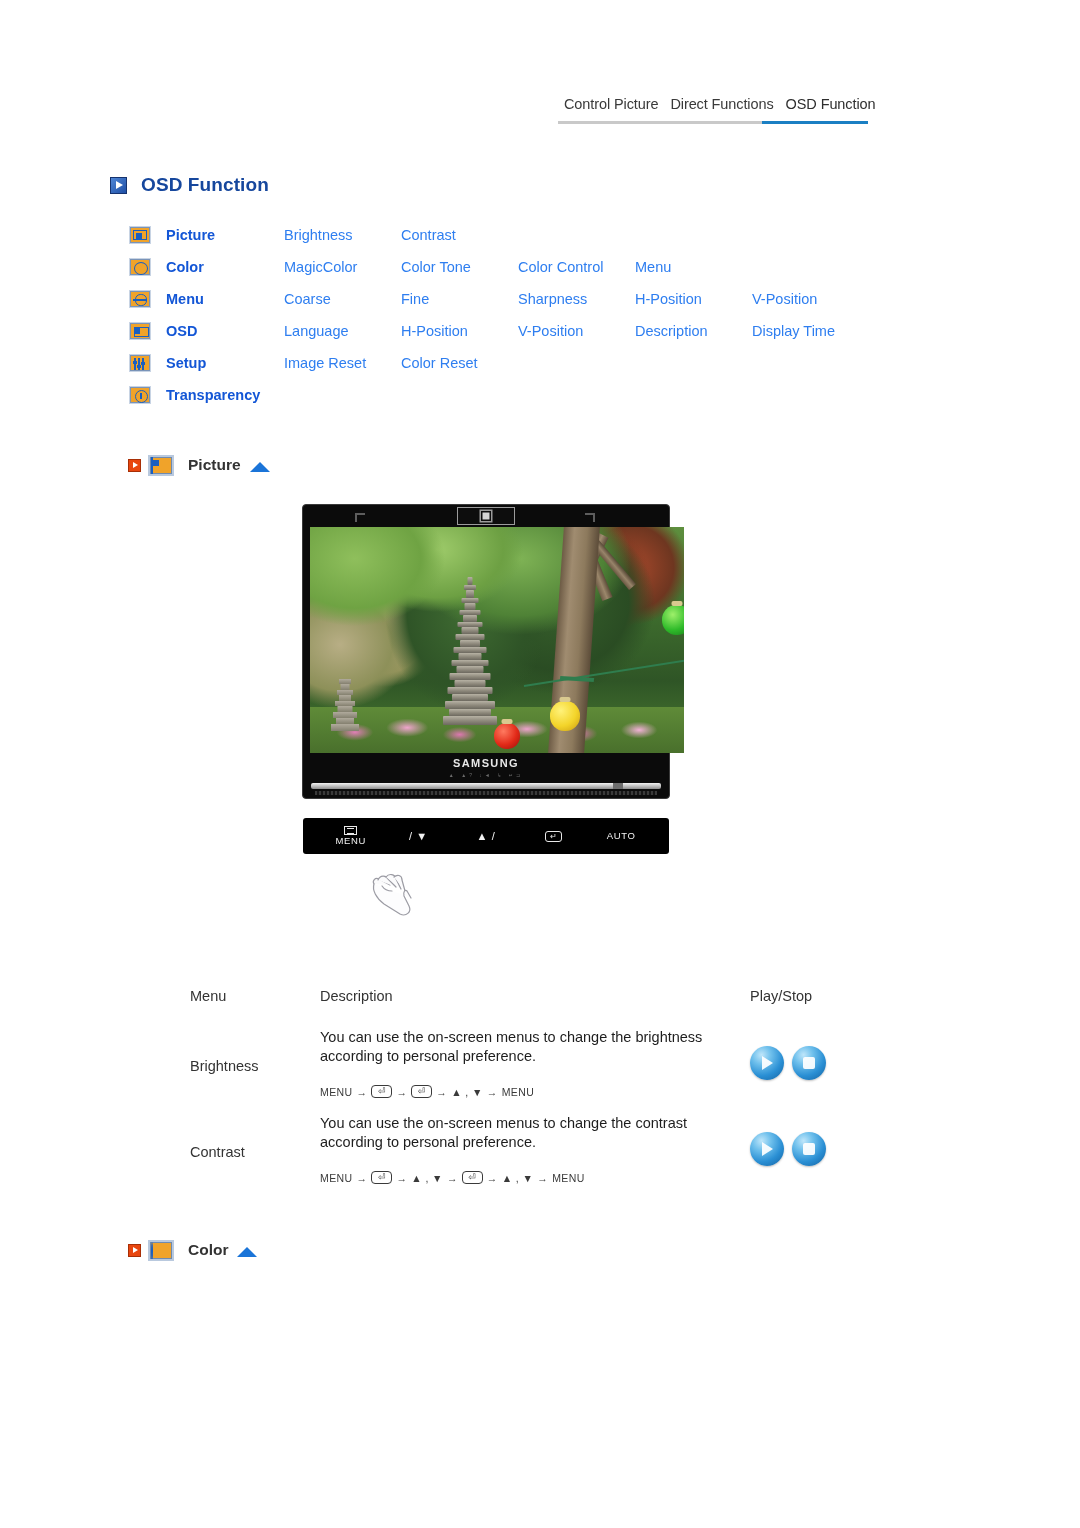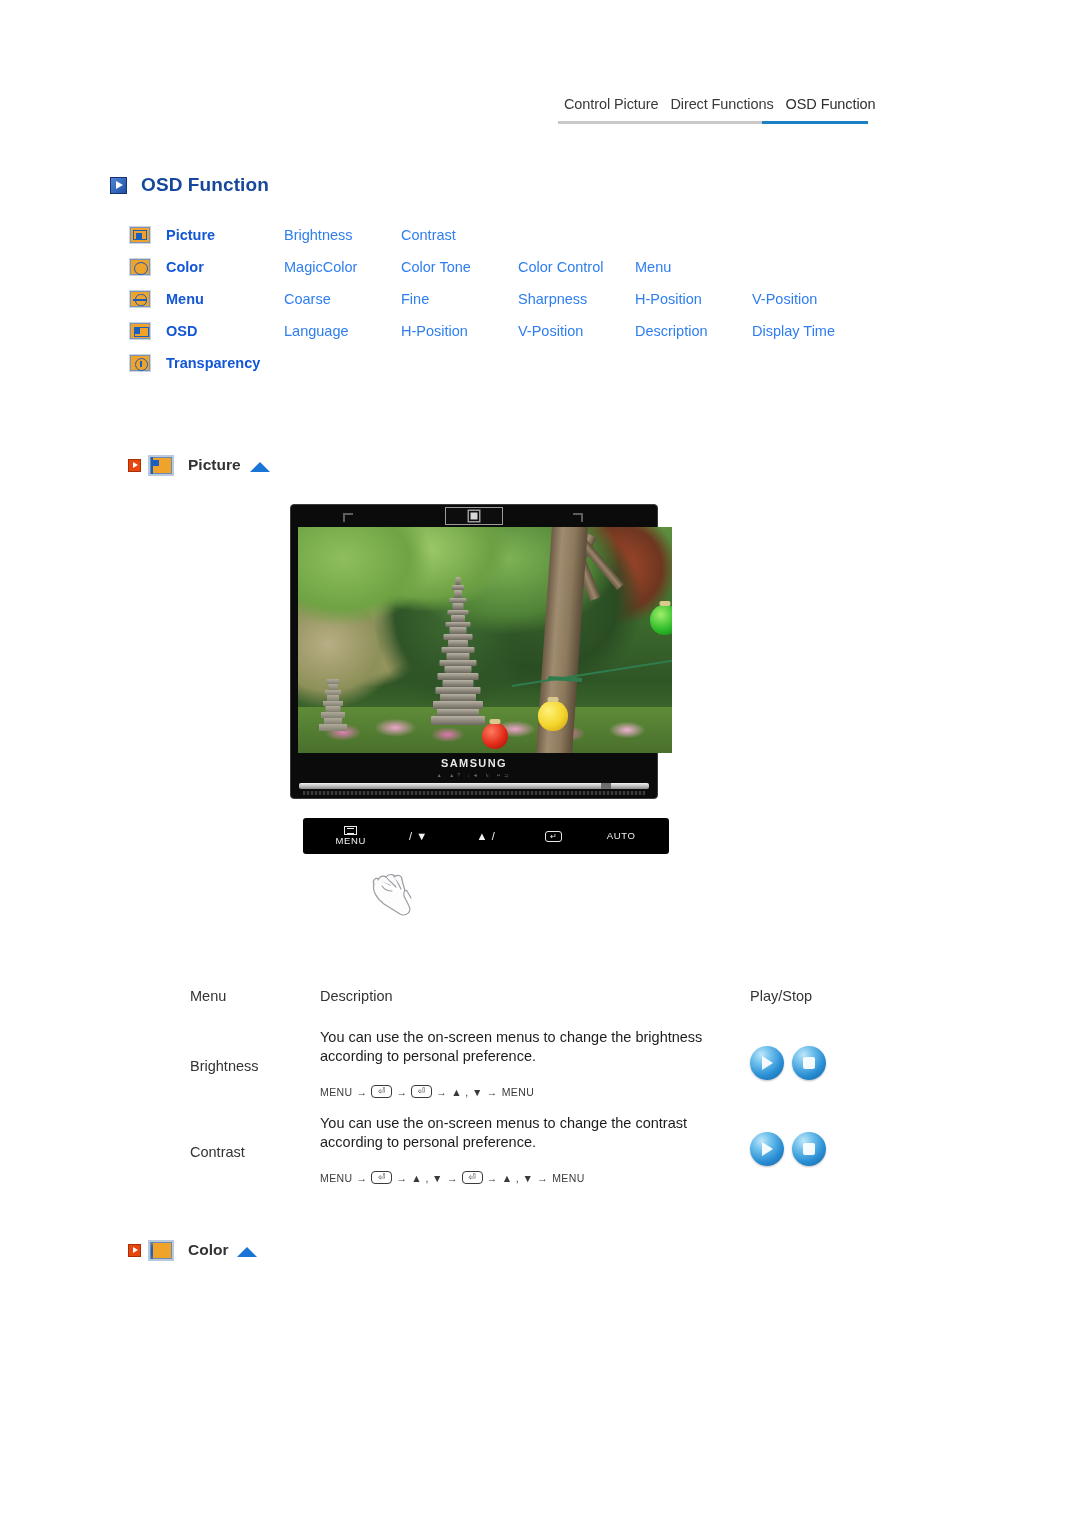--- a/index.html
+++ b/index.html
@@ -192,21 +192,21 @@
     border-left: 10px solid transparent;
     border-right: 10px solid transparent;
     border-bottom: 10px solid #1a74d8;
     position: relative;
     top: 2px;
   }
 
   
   .monitor {
     position: absolute;
-    left: 290px;
+    left: 302px;
     top: 504px;
     width: 368px;
     height: 295px;
     background: #0b0b0b;
     border: 1px solid #3a3a3a;
     border-radius: 4px;
     box-sizing: border-box;
   }
   .mon-topbar {
     position: absolute;
@@ -622,20 +622,28 @@
         <i></i>
       </span>
     <span class="mm-cat">OSD</span>
     <span class="mm-sub">Language</span>
     <span class="mm-sub">H-Position</span>
     <span class="mm-sub">V-Position</span>
     <span class="mm-sub">Description</span>
     <span class="mm-sub">Display Time</span>
   </div>
 
+  <div class="menurow">
+    <span class="mm-icon ic-setup">
+        <i></i>
+      </span>
+    <span class="mm-cat">Setup</span>
+    <span class="mm-sub">Image Reset</span>
+    <span class="mm-sub">Color Reset</span>
+  </div>
 
   <div class="menurow">
     <span class="mm-icon ic-info">
         <i></i>
       </span>
     <span class="mm-cat">Transparency</span>
   </div>
 
 </div>
 

